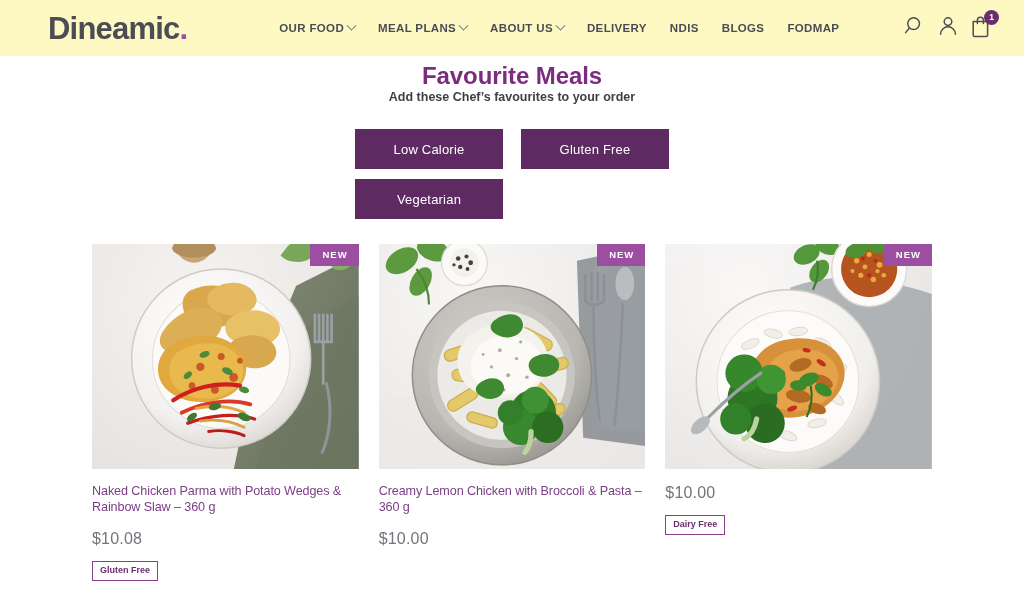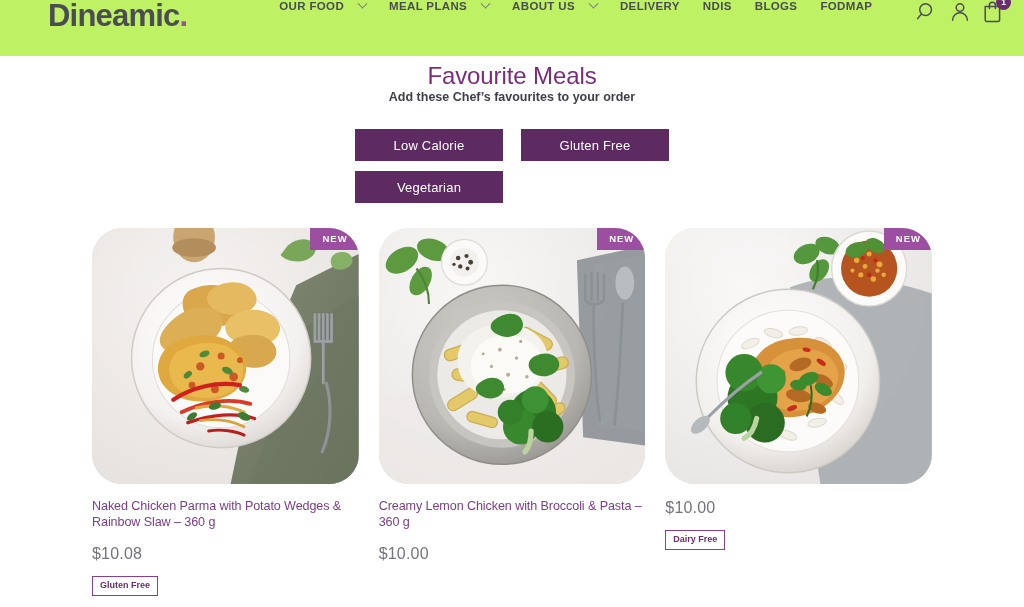--- a/index.html
+++ b/index.html
@@ -9,23 +9,23 @@
     background: #ffffff;
     font-family: "Liberation Sans", sans-serif;
     overflow: hidden;
   }
   .page { position: relative; width: 1024px; height: 607px; background:#fff; }
 
   
   .header {
     height: 56px;
     display: flex;
-    align-items: flex-start;
-    padding: 0 20px 0 48px;
-    background: #bef264;
+    align-items: center;
+    padding: 0 32px 0 48px;
+    background: #fef9c3;
   }
   .logo {
     font-size: 31px;
     font-weight: 700;
     letter-spacing: -0.8px;
     color: #4c4c55;
     line-height: 1;
     white-space: nowrap;
   }
   .logo .dot { color: #9c4fa0; }
@@ -38,21 +38,21 @@
   }
   .nav-item {
     font-size: 11.5px;
     font-weight: 700;
     letter-spacing: 0.35px;
     color: #4b4b55;
     white-space: nowrap;
     cursor: pointer;
     display: flex;
     align-items: center;
-    gap: 15px;
+    gap: 4px;
   }
   .caret {
     display: inline-block;
     width: 7px; height: 7px;
     border-right: 1.4px solid #7a7a84;
     border-bottom: 1.4px solid #7a7a84;
     transform: rotate(45deg) translate(-2px,-2px);
   }
 
   .header-icons {
@@ -74,41 +74,41 @@
     display: flex;
     align-items: center;
     justify-content: center;
     line-height: 1;
   }
 
   
   .title-wrap { text-align: center; margin-top: 6px; }
   .page-title {
     font-size: 24px;
-    font-weight: 400;
+    font-weight: 700;
     color: #7b2c7e;
     letter-spacing: -0.1px;
   }
   .page-sub {
     margin-top: 0;
     font-size: 12.5px;
     font-weight: 600;
     color: #3f3f48;
   }
 
   
   .filters {
     margin: 25px auto 0;
     width: 314px;
     display: grid;
     grid-template-columns: 148px 148px;
     grid-gap: 10px 18px;
   }
   .filter-btn {
-    height: 32px;
+    height: 40px;
     background: #5d2a61;
     color: #ffffff;
     border: none;
     font-family: "Liberation Sans", sans-serif;
     font-size: 13px;
     letter-spacing: 0.2px;
     cursor: pointer;
     display: flex;
     align-items: center;
     justify-content: center;
@@ -119,24 +119,23 @@
     margin-top: 25px;
     padding: 0 92px;
     display: grid;
     grid-template-columns: repeat(3, 1fr);
     gap: 20px;
   }
   .card { position: relative; cursor: pointer; }
   .photo {
     position: relative;
     width: 100%;
-    height: 256px;
+    height: 225px;
     overflow: hidden;
     background: #eceaea;
-    border-radius: 30px;
   }
   .photo svg { display: block; width: 100%; height: 100%; }
   .new-badge {
     position: absolute;
     top: 0; right: 0;
     background: #9c4fa0;
     color: #ffffff;
     font-size: 9.5px;
     font-weight: 700;
     letter-spacing: 1px;

